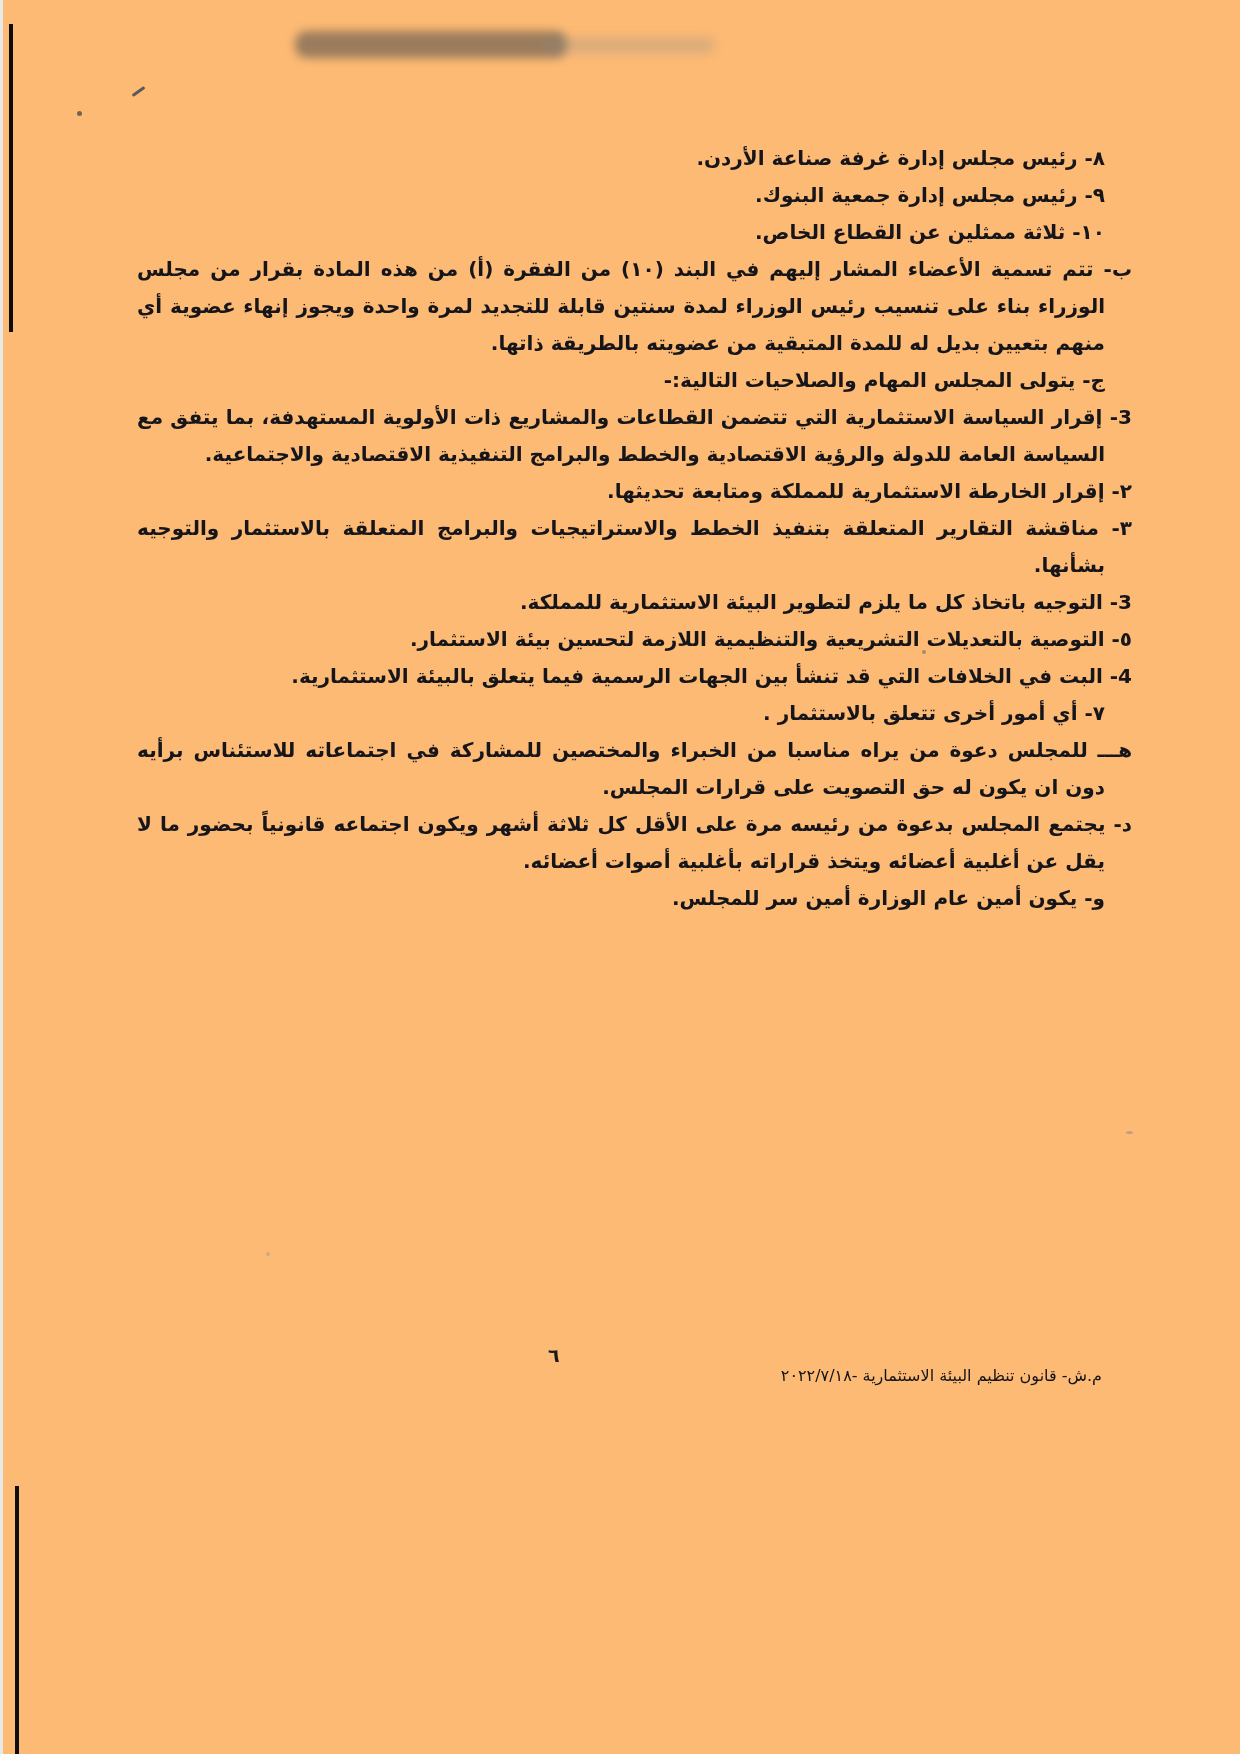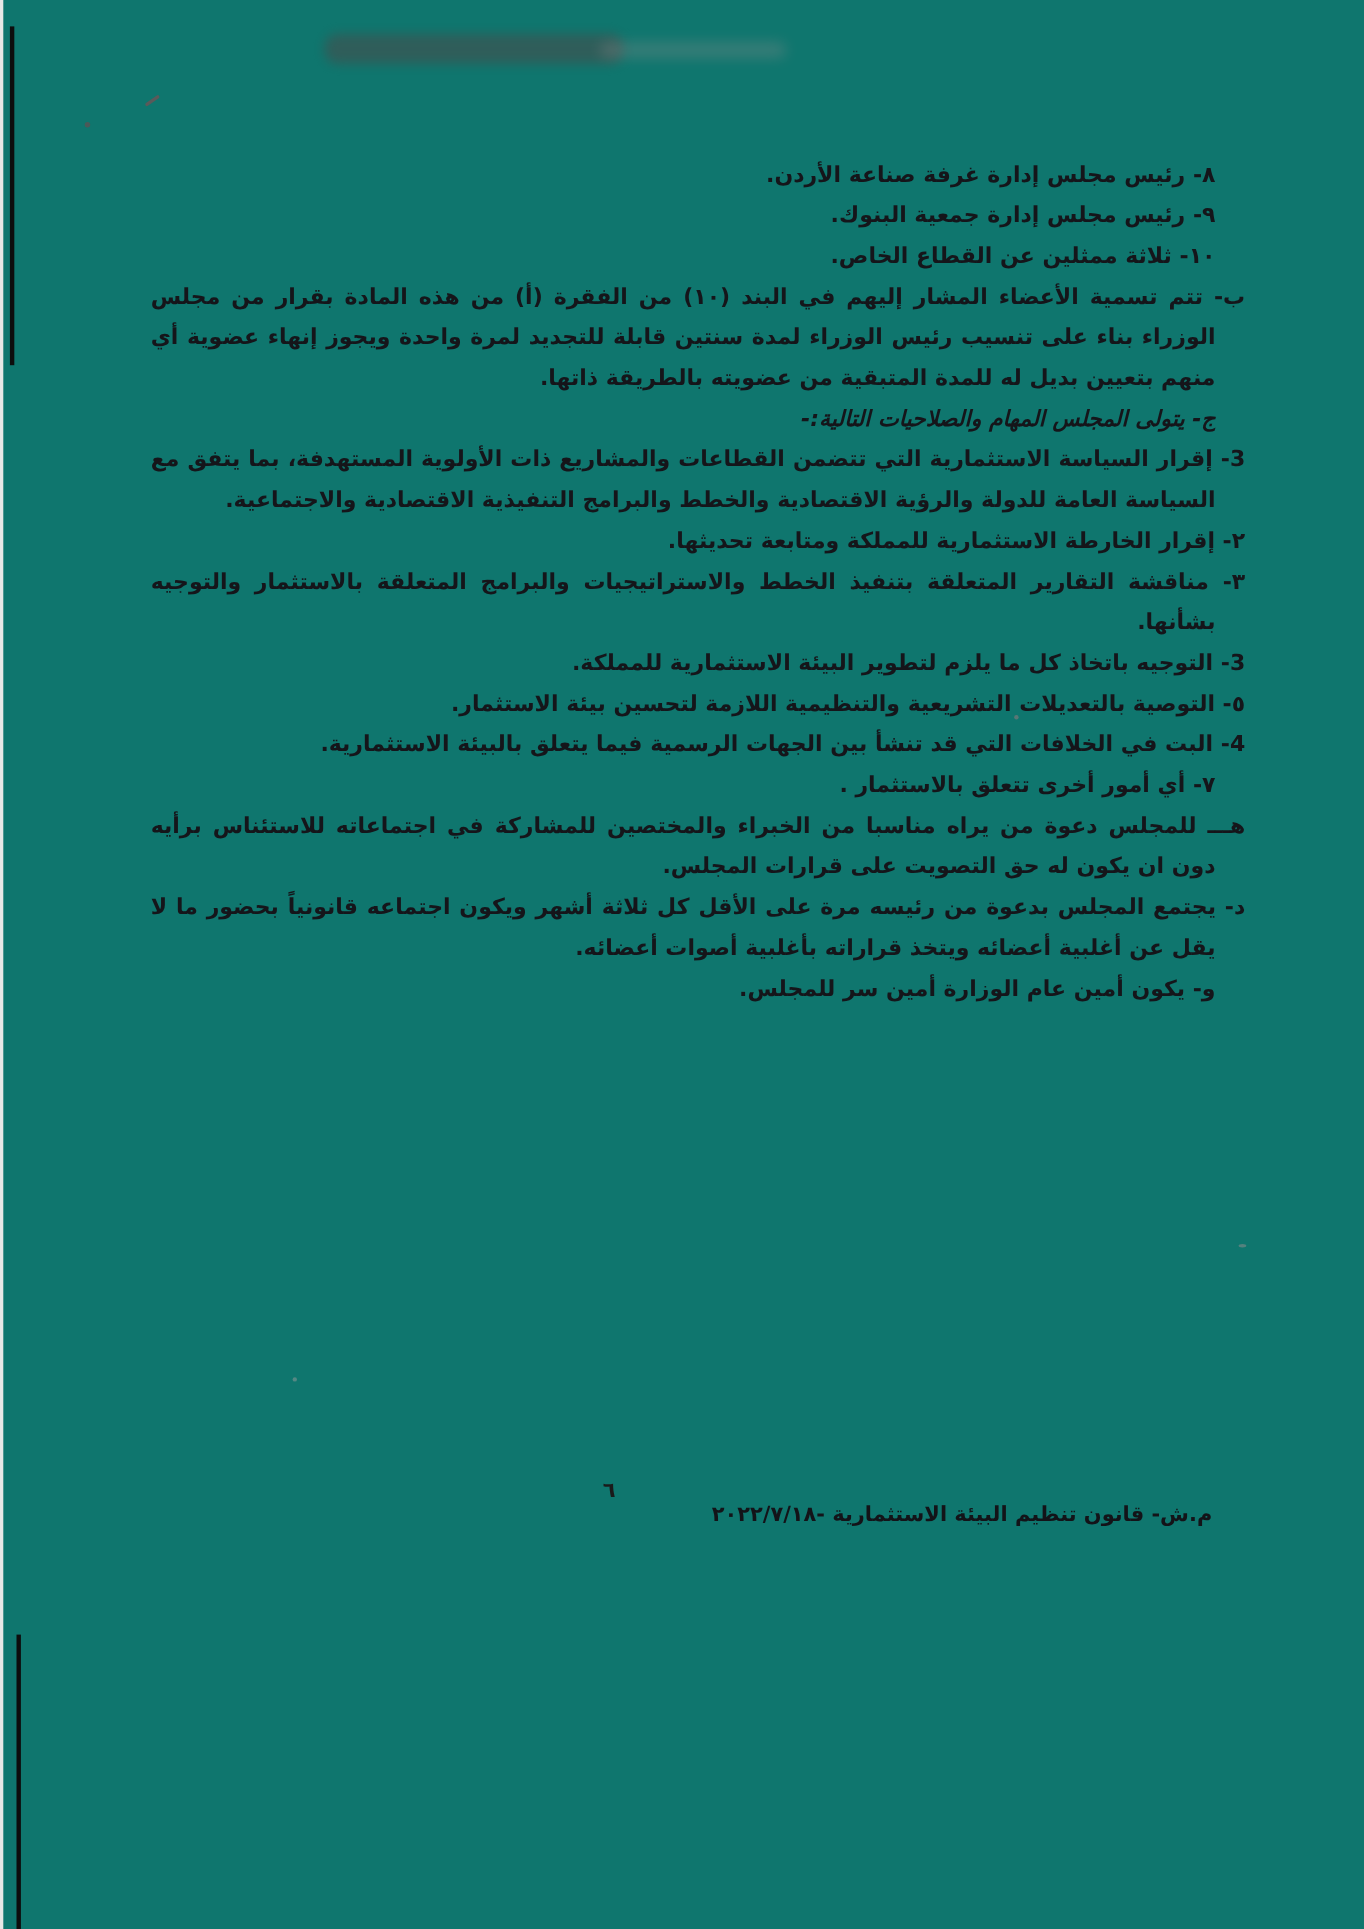--- a/index.html
+++ b/index.html
@@ -5,21 +5,21 @@
   * { box-sizing: border-box; }
   html, body { margin: 0; padding: 0; }
   body {
     width: 1240px;
     height: 1754px;
     background: #ffffff;
     position: relative;
     overflow: hidden;
     font-family: "DejaVu Sans", sans-serif;
   }
-  .page { position: absolute; inset: 0; background: #0f766e; }
+  .page { position: absolute; inset: 0; background: #fdba74; }
 
   
   .artifact { position: absolute; pointer-events: none; }
   .line-top-left   { left: 9px;  top: 24px;   width: 4px;  height: 308px; background: #0d0d0d; }
   .line-bottom-left{ left: 15px; top: 1486px; width: 4px;  height: 268px; background: #0d0d0d; }
   .edge-shade      { left: 0;    top: 0;      width: 3px;  height: 1754px; background: #e8e8e6; }
   .smudge  { left: 295px; top: 31px; width: 272px; height: 27px; background: #4a4a4a; filter: blur(5px); opacity: .55; border-radius: 12px; }
   .smudge2 { left: 545px; top: 38px; width: 170px; height: 15px; background: #8a8a8a; filter: blur(6px); opacity: .32; border-radius: 10px; }
   .pencil-tick { left: 131px; top: 90px; width: 15px; height: 3px; background: #5a5a5a; transform: rotate(-35deg); border-radius: 2px; }
   .pencil-dot  { left: 77px;  top: 111px; width: 5px; height: 5px; background: #555; border-radius: 50%; opacity: .85; }
@@ -37,41 +37,41 @@
     color: #15151a;
     font-weight: 700;
     font-size: 20px;
     line-height: 37px;
     text-align: right;
   }
   .content p { margin: 0; padding: 0; }
   .para { text-align: justify; }
   .hang { padding-right: 27px; text-indent: -27px; }
   .member-item { margin-right: 348px; text-align: right; }
-  .c-heading   { margin-right: 198px; text-align: right; font-style: italic; }
+  .c-heading   { margin-right: 198px; text-align: right; }
   .duty-7      { margin-right: 332px; text-align: right; }
   .gap-lg { margin-top: 19px; }
   .gap-md { margin-top: 16px; }
 
   
   .page-number {
     position: absolute;
     left: 548px;
     top: 1344px;
     font-size: 19px;
     font-weight: 700;
     color: #1a1a1a;
   }
   .footer-ref {
     position: absolute;
     right: 138px;
     top: 1366px;
     direction: rtl;
-    font-size: 19px;
-    font-weight: 700;
+    font-size: 16px;
+    font-weight: 400;
     color: #131318;
   }
 </style>
 </head>
 <body>
 
 <div class="page">
 
   <div class="artifact edge-shade"></div>
   <div class="artifact line-top-left"></div>

